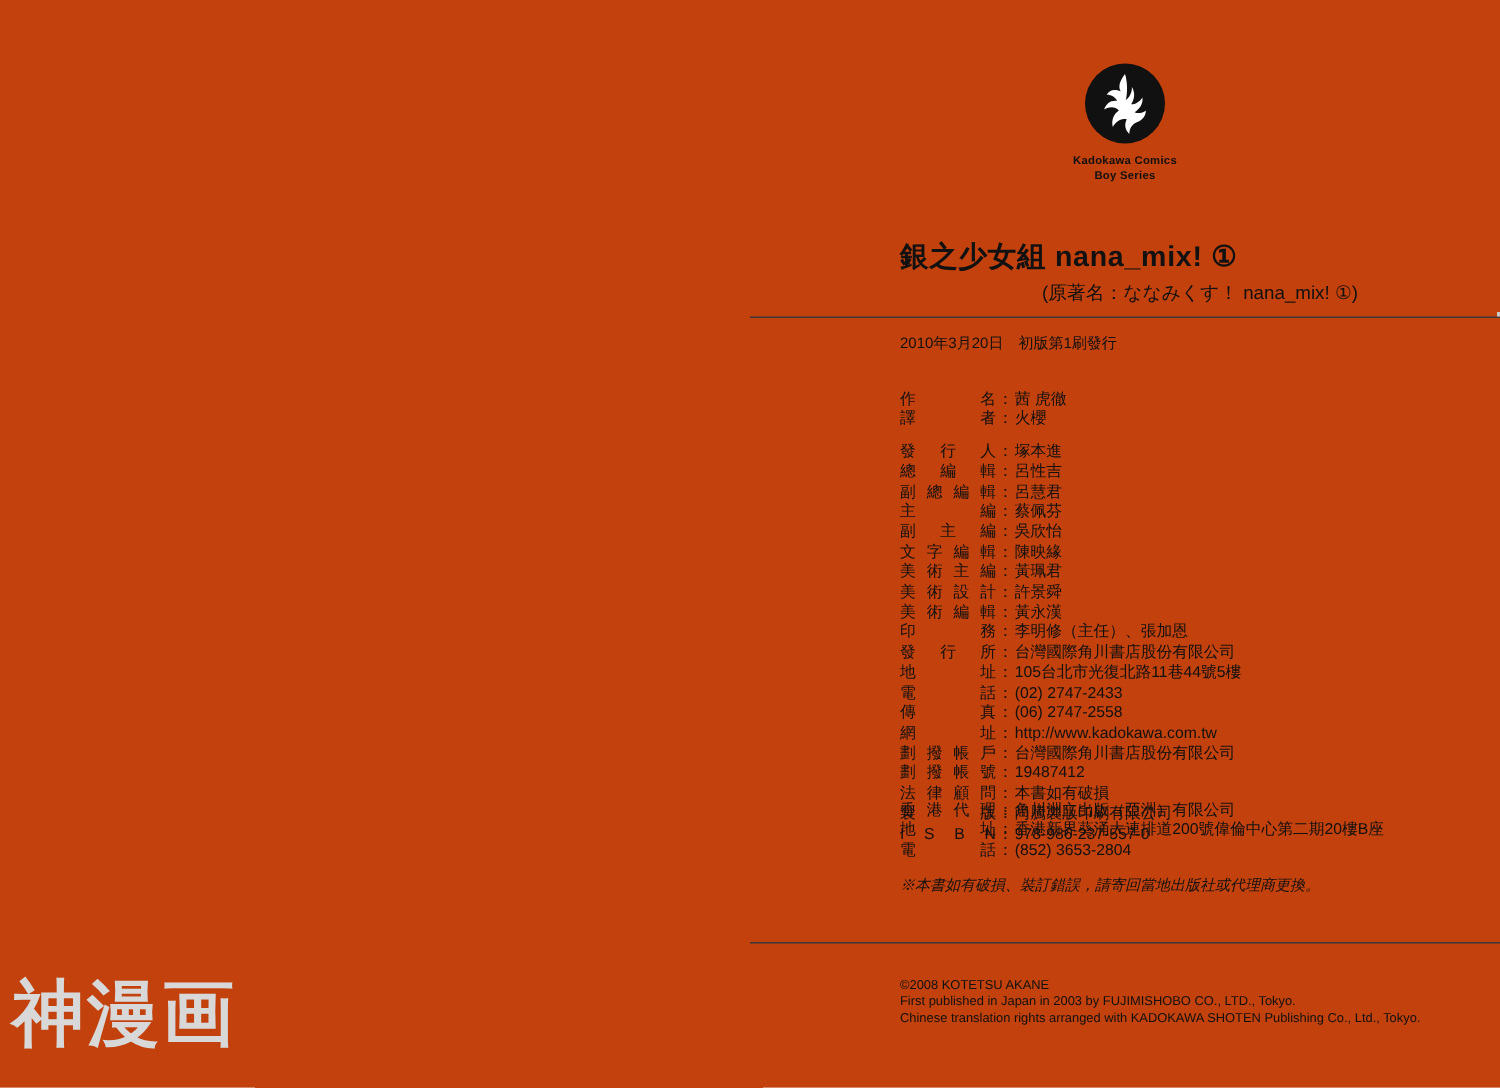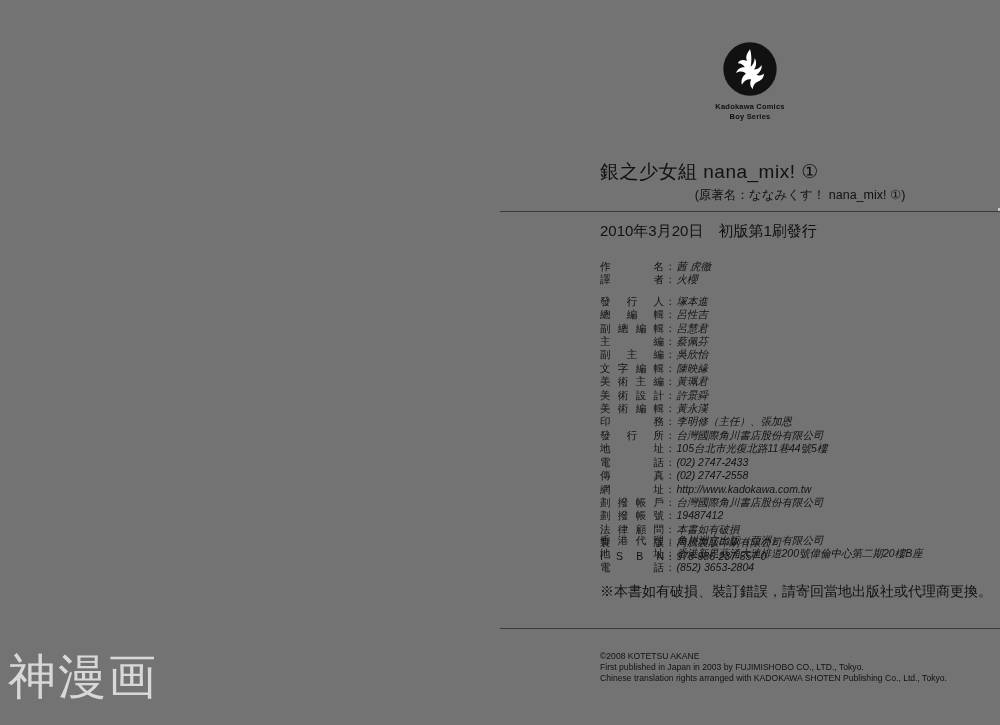--- a/index.html
+++ b/index.html
@@ -12,21 +12,21 @@
     height: 725px;
     position: relative;
     font-family: "Liberation Sans", sans-serif;
     color: #1a1a1a;
     overflow: hidden;
   }
 
   .page {
     position: absolute;
     inset: 0;
-    background: #737373;
+    background: #c2410c;
   }
 
   
   .logo-block {
     position: absolute;
     left: 700px;
     top: 40px;
     width: 100px;
     text-align: center;
   }
@@ -46,21 +46,21 @@
 
   
   .title-block {
     position: absolute;
     left: 600px;
     top: 160px;
     width: 400px;
   }
   .title-main {
     font-size: 19px;
-    font-weight: normal;
+    font-weight: bold;
     color: #111;
     letter-spacing: 0.5px;
     line-height: 24px;
     white-space: nowrap;
   }
   .title-sub {
     font-size: 12.5px;
     color: #111;
     margin-top: 3px;
     line-height: 16px;
@@ -77,21 +77,21 @@
     background: #3a3a3a;
   }
   .rule-top { top: 211px; }
   .rule-bottom { top: 628px; }
 
   
   .pubdate {
     position: absolute;
     left: 600px;
     top: 222px;
-    font-size: 15px;
+    font-size: 10px;
     color: #111;
     white-space: nowrap;
   }
 
   
   .credits {
     position: absolute;
     left: 600px;
     font-size: 10.5px;
     line-height: 13.4px;
@@ -111,54 +111,54 @@
     justify-content: space-between;
     letter-spacing: 0;
   }
   .credit-label span { display: inline-block; }
   .credit-sep {
     flex: 0 0 auto;
     padding: 0 1px;
   }
   .credit-value {
     flex: 1 1 auto;
-    font-style: italic;
   }
 
   .gap-row { height: 8px; }
 
   
   .note {
     position: absolute;
     left: 600px;
     top: 583px;
-    font-size: 14px;
-    color: #111;
-    white-space: nowrap;
+    font-size: 10px;
+    color: #111;
+    white-space: nowrap;
+    font-style: italic;
   }
 
   
   .copyright {
     position: absolute;
     left: 600px;
     top: 636px;
     font-size: 8.6px;
     line-height: 11px;
     color: #111;
     white-space: nowrap;
     margin-top: 15px;
   }
 
   
   .watermark {
     position: absolute;
     left: 8px;
     top: 648px;
     font-size: 48px;
-    font-weight: normal;
+    font-weight: bold;
     color: #d8d8d8;
     letter-spacing: 2px;
     line-height: 58px;
     user-select: none;
   }
 
   
   .edge-line {
     position: absolute;
     right: 0;
@@ -332,21 +332,21 @@
         </span>
       <span class="credit-sep">：</span>
       <span class="credit-value">(02) 2747-2433</span>
     </div>
     <div class="credit-row">
       <span class="credit-label">
           <span>傳</span>
           <span>真</span>
         </span>
       <span class="credit-sep">：</span>
-      <span class="credit-value">(02) 2747-2558</span>
+      <span class="credit-value">(06) 2747-2558</span>
     </div>
     <div class="credit-row">
       <span class="credit-label">
           <span>網</span>
           <span>址</span>
         </span>
       <span class="credit-sep">：</span>
       <span class="credit-value">http://www.kadokawa.com.tw</span>
     </div>
     <div class="credit-row">

